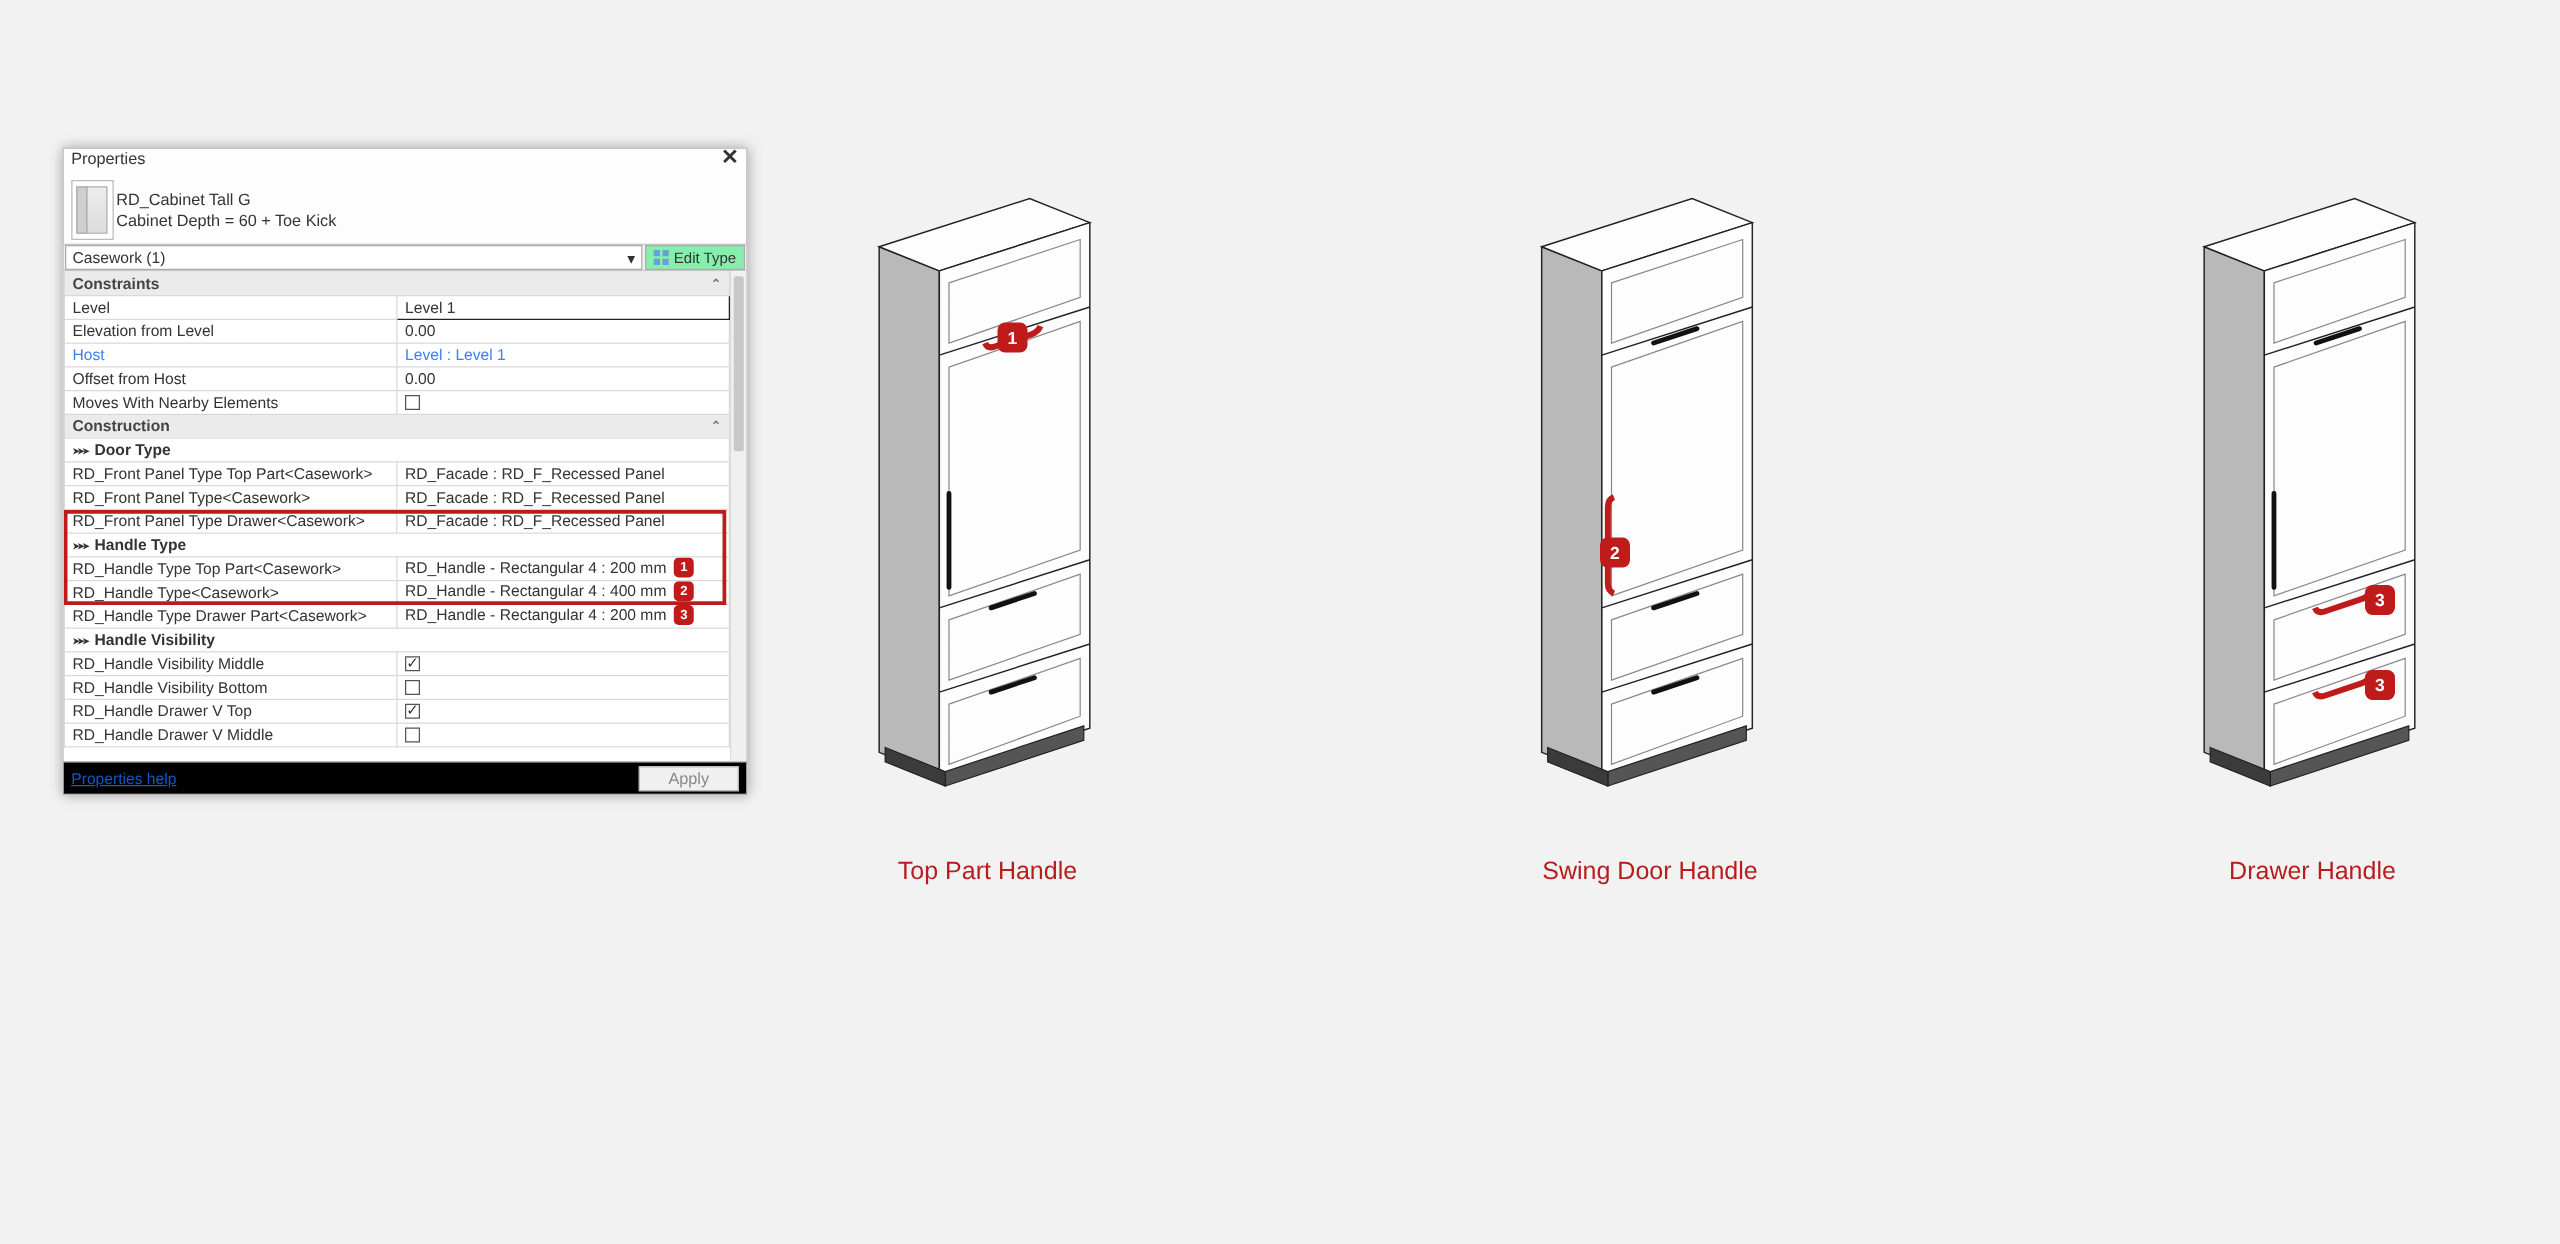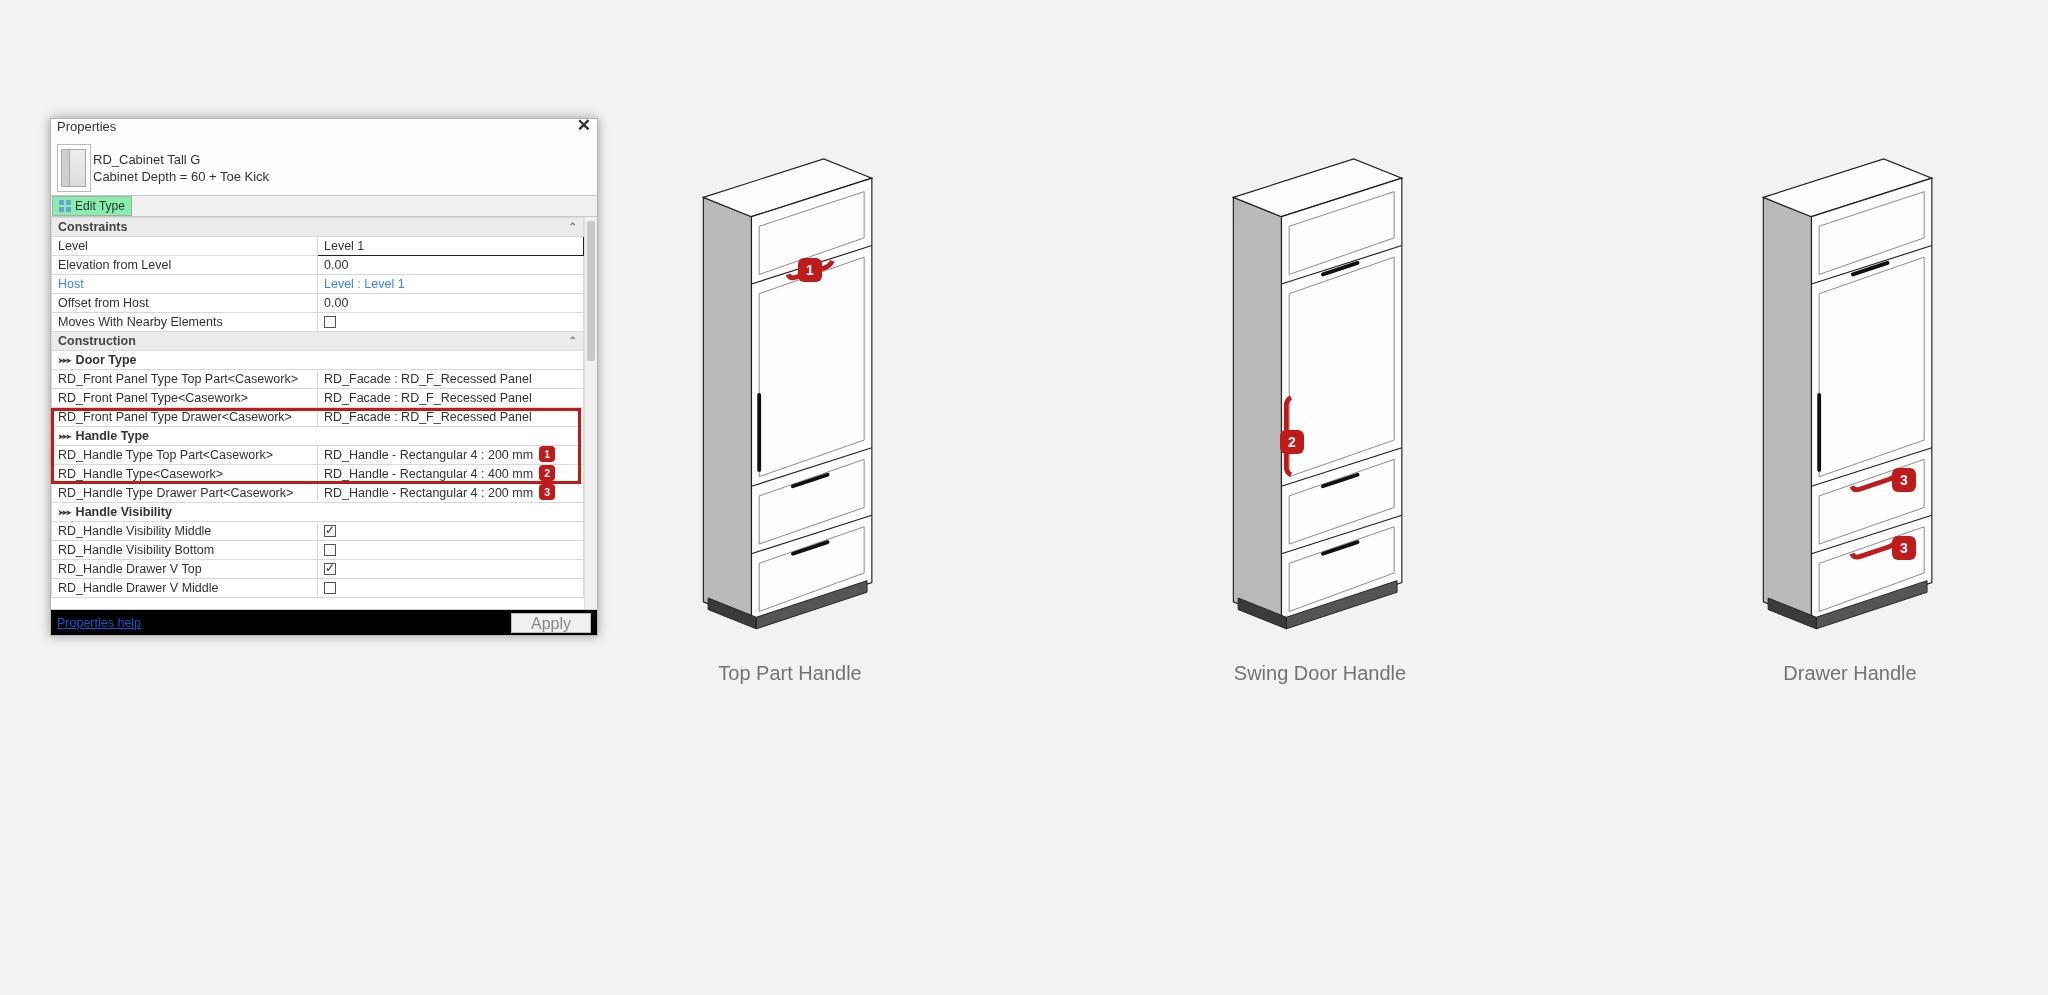--- a/index.html
+++ b/index.html
@@ -191,36 +191,36 @@
     align-items:center;
     justify-content:space-between;
     padding:0 6px;
   }
   .panel-footer a { color:#1059c9; font-size:12.5px;}
   .panel-footer button {
     width:80px; height:20px;
     border:1px solid #bbb;
     background:#f0f0f0;
     color:#888;
-    font-size:16px;
+    font-size:13px;
   }
 
   
   .cabinets {
     position:absolute;
     left:640px; top:130px;
     width:1360px; height:600px;
     display:flex;
     justify-content:space-between;
   }
   .cab-col { width:300px; display:flex; flex-direction:column; align-items:center;}
   .cab-caption {
-    color:#737373;
+    color:#b91c1c;
     font-size:20px;
-    margin-top:12px;
+    margin-top:36px;
     text-align:center;
   }
   svg.cabinet { width:260px; height:520px;}
 
   .callout {
     display:inline-flex;
     width:24px; height:24px;
     background:#bf1b1b;
     color:#fff;
     font-weight:700;
@@ -244,20 +244,24 @@
 
   <div class="type-selector">
     <div class="type-thumb"></div>
     <div class="type-info">
       <span>RD_Cabinet Tall G</span>
       <span>Cabinet Depth = 60 + Toe Kick</span>
     </div>
   </div>
 
   <div class="instance-row">
+    <div class="instance-dd">
+      <span>Casework (1)</span>
+      <span>▾</span>
+    </div>
     <div class="edit-type-btn">
       <span class="et-icon"></span>
       <span>Edit Type</span>
     </div>
   </div>
 
   <div class="grid">
     <table class="props">
       <tbody>
           <tr class="group-row">

